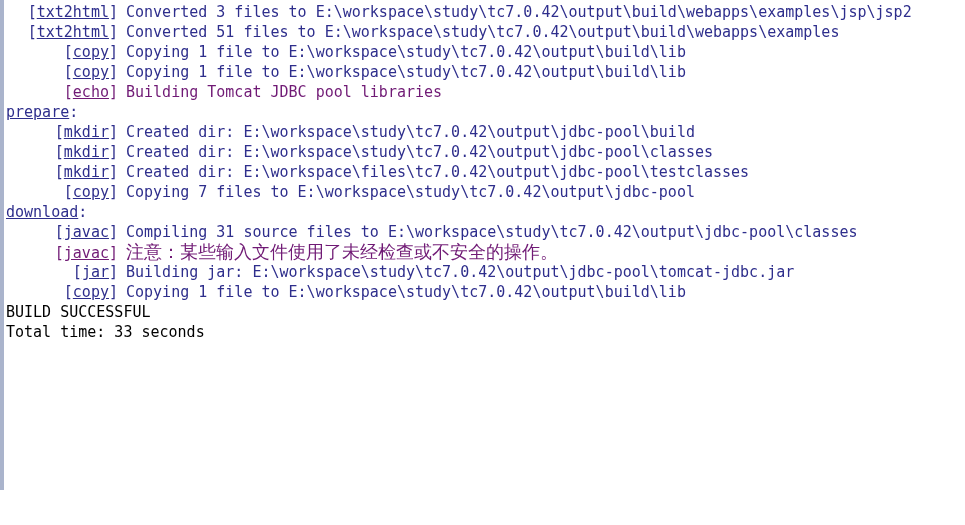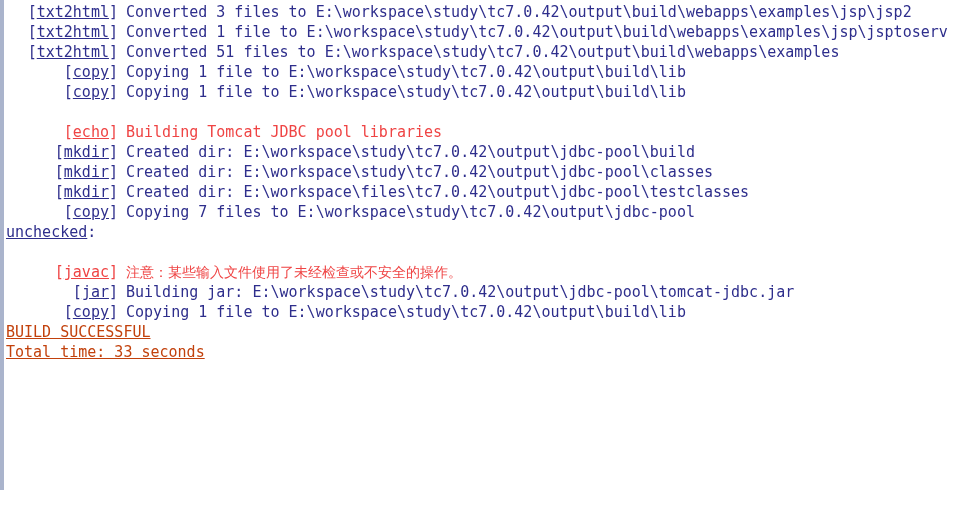--- a/index.html
+++ b/index.html
@@ -46,51 +46,52 @@
   .prefix .task {
     text-decoration: underline;
   }
 
   .msg {
     padding-left: 8px;
   }
 
   
   .c-info  { color: #2e2e8c; }
-  .c-warn  { color: #ef4444; margin-top: 20px; }
+  .c-warn  { color: #701a75; }
 
   .target {
     text-decoration: underline;
     color: #2e2e8c;
   }
   .target-colon {
     text-decoration: none;
     color: #2e2e8c;
   }
 
-  .plain { color: #c2410c; text-decoration: underline; }
+  .plain { color: #000000; }
 
   .cjk {
     font-family: "DejaVu Sans", "Liberation Sans", sans-serif;
-    font-size: 14px;
+    font-size: 18px;
   }
 </style>
 </head>
 <body>
 
 <div id="console" style="background: rgb(255, 255, 255); border-left-color: rgb(170, 180, 204);">
     <div class="line c-info"><span class="prefix"><span class="bracket">[</span><span class="task">txt2html</span><span class="bracket">]</span></span><span class="msg">Converted 3 files to E:\workspace\study\tc7.0.42\output\build\webapps\examples\jsp\jsp2</span></div>
-    <div class="line c-info"><span class="prefix"><span class="bracket">[</span><span class="task">txt2html</span><span class="bracket">]</span></span><span class="msg">Converted 1 file to E:\workspace\study\tc7.0.42\output\build\webapps\examples\jsp\jsptoserv</span></div>
     <div class="line c-info"><span class="prefix"><span class="bracket">[</span><span class="task">txt2html</span><span class="bracket">]</span></span><span class="msg">Converted 51 files to E:\workspace\study\tc7.0.42\output\build\webapps\examples</span></div>
     <div class="line c-info"><span class="prefix"><span class="bracket">[</span><span class="task">copy</span><span class="bracket">]</span></span><span class="msg">Copying 1 file to E:\workspace\study\tc7.0.42\output\build\lib</span></div>
     <div class="line c-info"><span class="prefix"><span class="bracket">[</span><span class="task">copy</span><span class="bracket">]</span></span><span class="msg">Copying 1 file to E:\workspace\study\tc7.0.42\output\build\lib</span></div>
     <div class="line c-warn"><span class="prefix"><span class="bracket">[</span><span class="task">echo</span><span class="bracket">]</span></span><span class="msg">Building Tomcat JDBC pool libraries</span></div>
+    <div class="line c-info"><span class="target">prepare</span><span class="target-colon">:</span></div>
     <div class="line c-info"><span class="prefix"><span class="bracket">[</span><span class="task">mkdir</span><span class="bracket">]</span></span><span class="msg">Created dir: E:\workspace\study\tc7.0.42\output\jdbc-pool\build</span></div>
     <div class="line c-info"><span class="prefix"><span class="bracket">[</span><span class="task">mkdir</span><span class="bracket">]</span></span><span class="msg">Created dir: E:\workspace\study\tc7.0.42\output\jdbc-pool\classes</span></div>
     <div class="line c-info"><span class="prefix"><span class="bracket">[</span><span class="task">mkdir</span><span class="bracket">]</span></span><span class="msg">Created dir: E:\workspace\files\tc7.0.42\output\jdbc-pool\testclasses</span></div>
     <div class="line c-info"><span class="prefix"><span class="bracket">[</span><span class="task">copy</span><span class="bracket">]</span></span><span class="msg">Copying 7 files to E:\workspace\study\tc7.0.42\output\jdbc-pool</span></div>
-    <div class="line c-info"><span class="target">unchecked</span><span class="target-colon">:</span></div>
+    <div class="line c-info"><span class="target">download</span><span class="target-colon">:</span></div>
+    <div class="line c-info"><span class="prefix"><span class="bracket">[</span><span class="task">javac</span><span class="bracket">]</span></span><span class="msg">Compiling 31 source files to E:\workspace\study\tc7.0.42\output\jdbc-pool\classes</span></div>
     <div class="line c-warn"><span class="prefix"><span class="bracket">[</span><span class="task">javac</span><span class="bracket">]</span></span><span class="msg cjk">注意：某些输入文件使用了未经检查或不安全的操作。</span></div>
     <div class="line c-info"><span class="prefix"><span class="bracket">[</span><span class="task">jar</span><span class="bracket">]</span></span><span class="msg">Building jar: E:\workspace\study\tc7.0.42\output\jdbc-pool\tomcat-jdbc.jar</span></div>
     <div class="line c-info"><span class="prefix"><span class="bracket">[</span><span class="task">copy</span><span class="bracket">]</span></span><span class="msg">Copying 1 file to E:\workspace\study\tc7.0.42\output\build\lib</span></div>
     <div class="line c-info"><span class="plain">BUILD SUCCESSFUL</span></div>
     <div class="line c-info"><span class="plain">Total time: 33 seconds</span></div>
   </div>
 
 </body></html>

